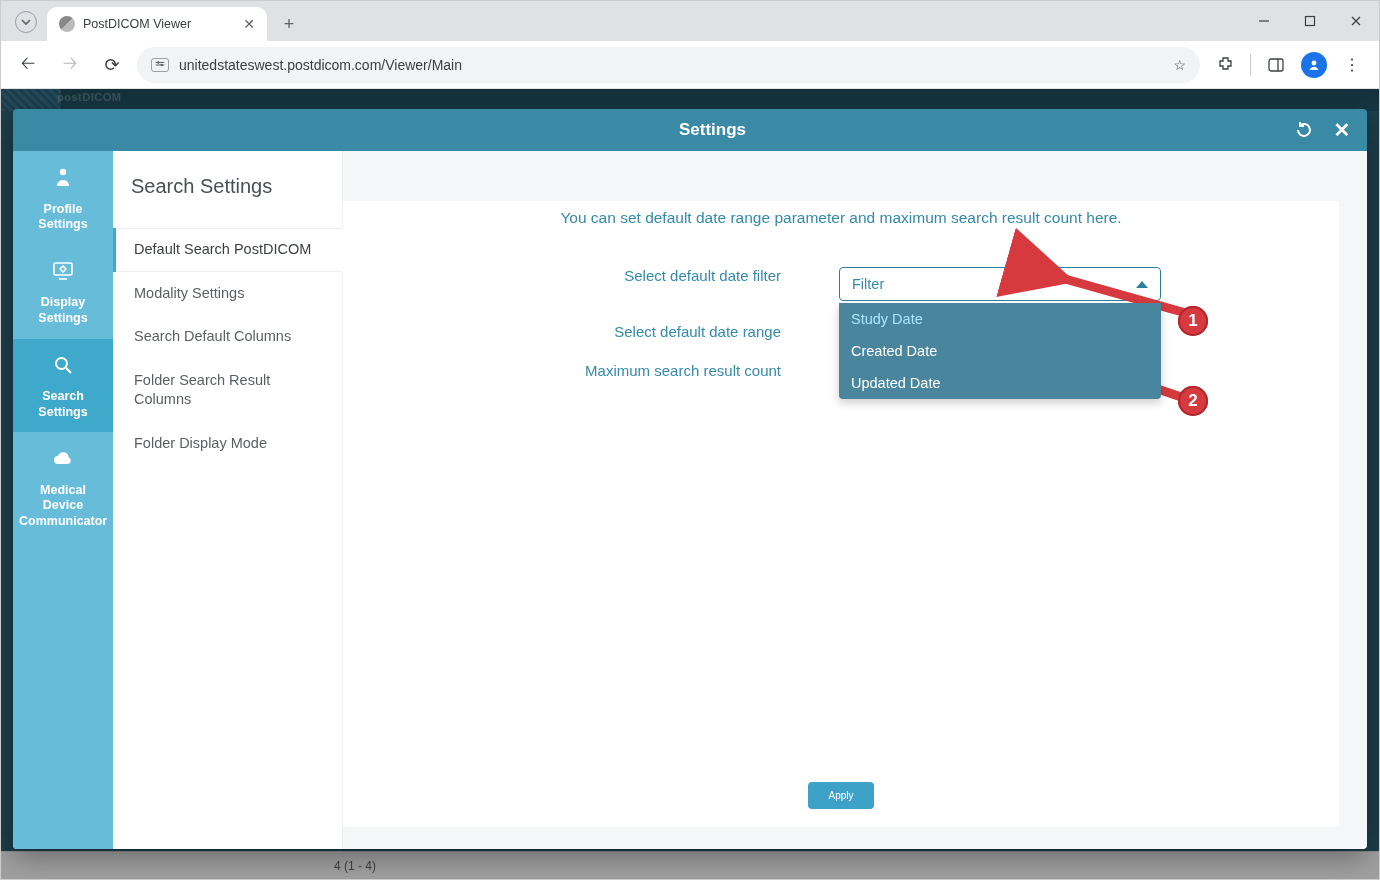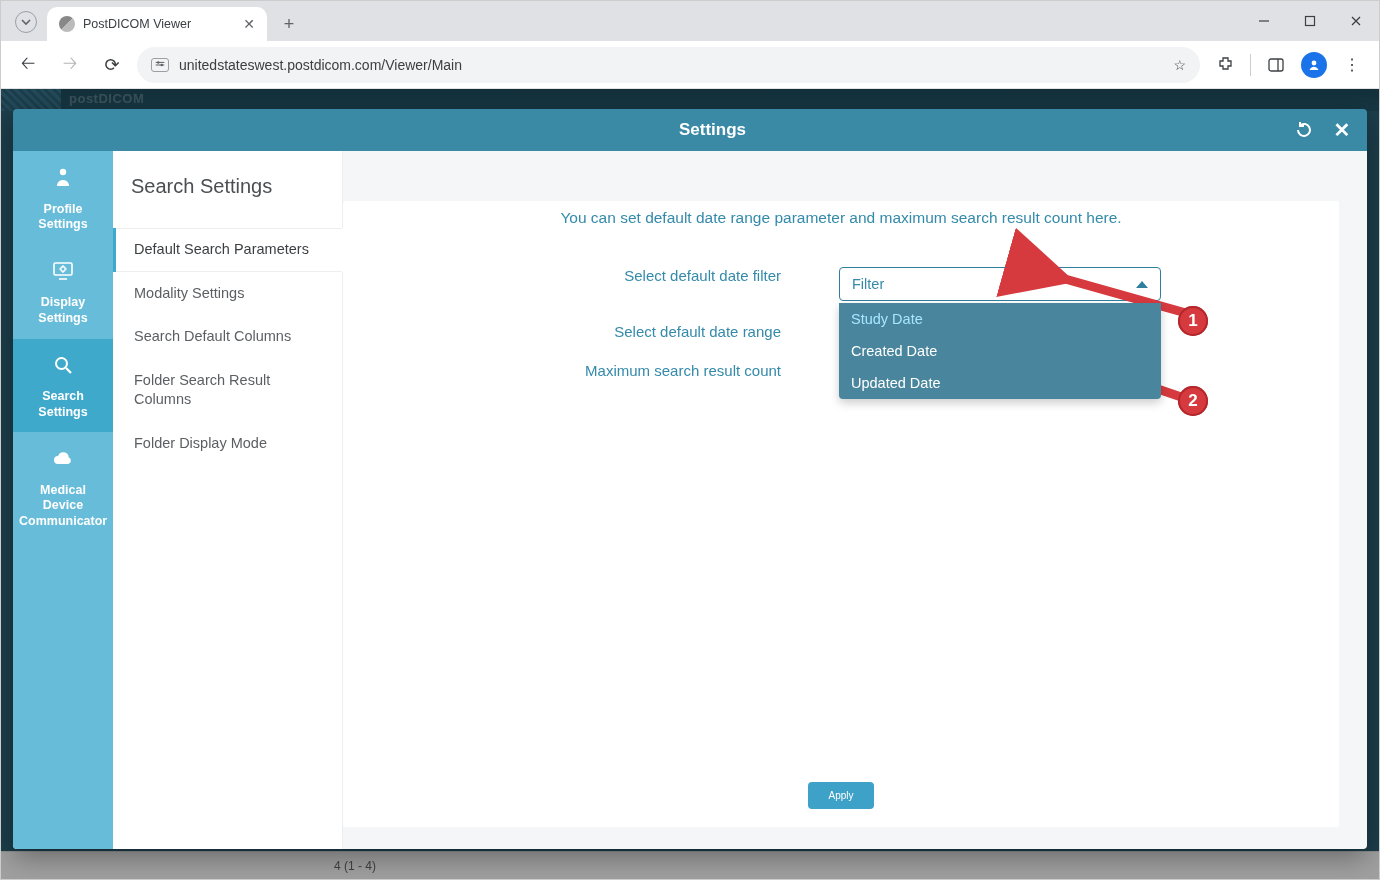--- a/index.html
+++ b/index.html
@@ -24,21 +24,21 @@
   .url-icon { width:18px; height:14px; display:inline-flex; align-items:center; justify-content:center; font-size:12px; color:#5f6368; border:1px solid #9aa0a6; border-radius:3px; padding:0 2px;}
   .right-icons { display:flex; align-items:center; gap:4px; }
   .ricon { width:34px; height:34px; display:flex; align-items:center; justify-content:center; color:#3c4043; font-size:16px;}
   .divider { width:1px; height:22px; background:#ccc; margin:0 4px;}
   .avatar { width:26px; height:26px; border-radius:50%; background:#1a73e8; color:#fff; display:flex; align-items:center; justify-content:center; font-size:13px;}
 
   
   .viewport { flex:1; position:relative; background:#2b6074; overflow:hidden; }
   .backdrop-bar { position:absolute; left:0; right:0; top:0; height:22px; background: linear-gradient(#1e4a5a,#23566a); }
   .pattern { position:absolute; left:0; top:0; width:60px; height:22px; background:repeating-linear-gradient(45deg,#37708a 0 3px,#2b6074 3px 6px);}
-  .brand-text { position:absolute; left:68px; top:2px; color:#fff; font-weight:600; font-size:13px; letter-spacing:0.5px; opacity:0.25;}
+  .brand-text { position:absolute; left:56px; top:2px; color:#fff; font-weight:600; font-size:11px; letter-spacing:0.5px; opacity:0.25;}
   .bottom-shadow { position:absolute; left:0; right:0; bottom:0; height:28px; background:#f6f6f7; border-top:1px solid #ddd; color:#666; font-size:12px; padding-left:333px; display:flex; align-items:center;}
   .dim { position:absolute; inset:0; background:rgba(0,0,0,0.35); }
 
   
   .modal { position:absolute; left:12px; top:20px; right:12px; bottom:30px; border-radius:4px; overflow:hidden; box-shadow:0 8px 28px rgba(0,0,0,0.35); display:flex; flex-direction:column;}
   .modal-header { height:42px; background:#3a8aa6; display:flex; align-items:center; justify-content:center; color:#fff; position:relative; font-weight:600; font-size:17px;padding-left:45px;}
   .modal-header .hicon { position:absolute; top:0; height:42px; width:42px; display:flex; align-items:center; justify-content:center; color:#fff; font-size:20px; }
   .h-refresh { right:42px; }
   .h-close { right:4px; font-size:24px; }
 
@@ -207,21 +207,21 @@
             <span class="glyph"><svg viewBox="0 0 24 24">
                   <path d="M7 18a4 4 0 0 1 0-8 5.5 5.5 0 0 1 10.7 1.3A3.5 3.5 0 0 1 17 18z"></path>
                 </svg></span>
             <span>Medical Device Communicator</span>
           </div>
         </div>
 
         <div class="section-col">
           <div class="section-title">Search Settings</div>
           <div class="section-list">
-            <div class="sec-item active">Default Search Parameters</div>
+            <div class="sec-item active">Default Search PostDICOM</div>
             <div class="sec-item">Modality Settings</div>
             <div class="sec-item">Search Default Columns</div>
             <div class="sec-item">Folder Search Result Columns</div>
             <div class="sec-item">Folder Display Mode</div>
           </div>
         </div>
 
         <div class="main-panel">
           <div class="settings-desc">You can set default date range parameter and maximum search result count here.</div>
 

